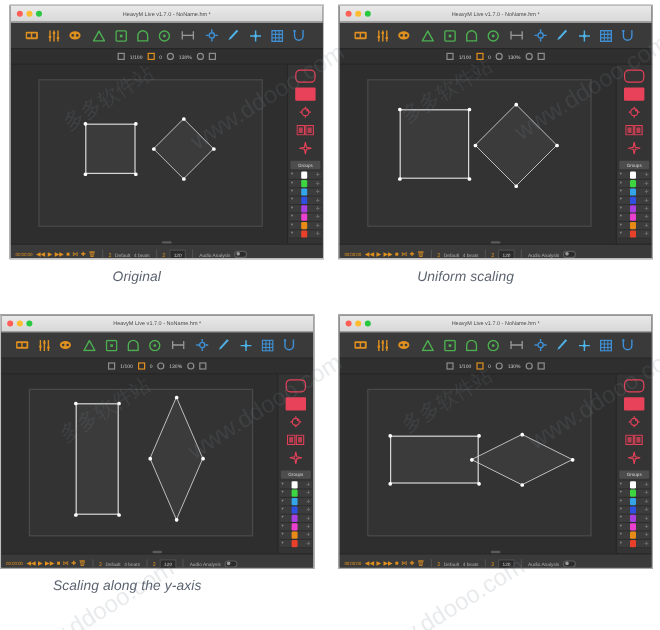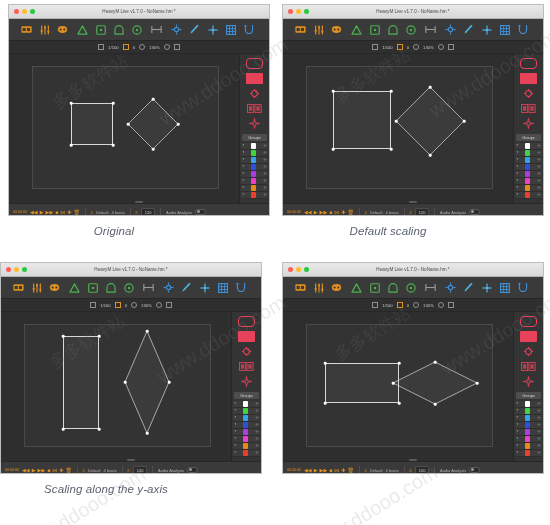--- a/index.html
+++ b/index.html
@@ -790,21 +790,21 @@
           <span class="bb-text">Default</span>
           <span class="bb-text">4 beats</span>
           <span class="bb-sep"></span>
           <span class="bb-num">2</span>
           <span class="bb-field">120</span>
           <span class="bb-sep"></span>
           <span class="bb-text">Audio Analysis</span>
           <span class="bb-toggle"></span>
         </div>
       </div>
-      <div class="caption">Default scaling</div>
+      <div class="caption">Uniform scaling</div>
     </div>
   <div class="cell bl">
       <div class="window">
         <div class="titlebar">
           <div class="traffic">
             <span class="dot r"></span>
             <span class="dot y"></span>
             <span class="dot g"></span>
           </div>
           <div class="title-text">HeavyM Live v1.7.0 - NoName.hm *</div>

